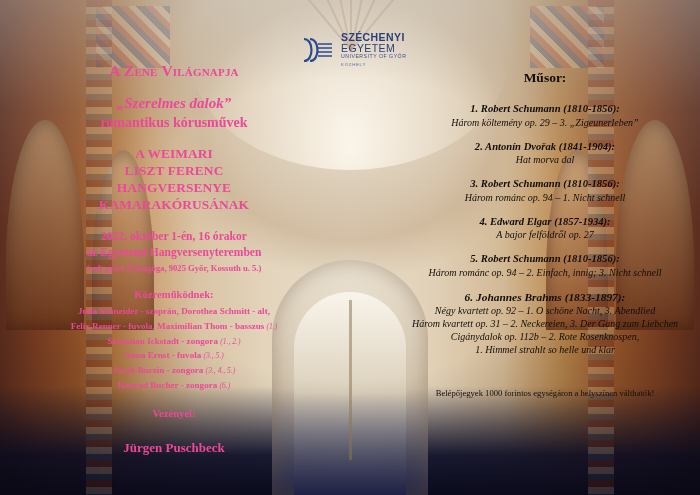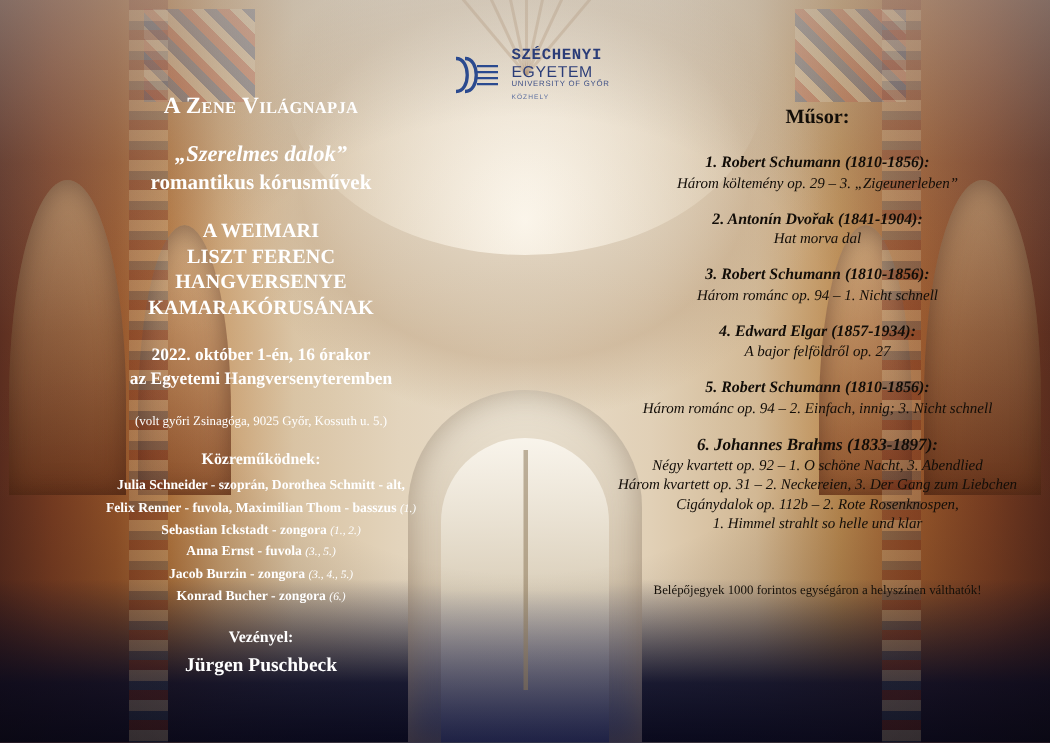--- a/index.html
+++ b/index.html
@@ -126,21 +126,21 @@
   .logo {
     position: absolute;
     left: 300px; top: 32px;
     display: flex;
     align-items: center;
     gap: 7px;
   }
   .logo-mark { width: 34px; height: 30px; display: block; }
   .logo-text { line-height: 1.02; }
   .logo-l1 {
-    font-family: Liberation Mono, monospace;
+    font-family: Liberation Sans, sans-serif;
     font-size: 10.5px; font-weight: 700; letter-spacing: .4px;
     color: #2b3d78;
   }
   .logo-l2 {
     font-family: "Liberation Sans", sans-serif;
     font-size: 10.5px; font-weight: 400; letter-spacing: .4px;
     color: #2b3d78;
   }
   .logo-l3 {
     font-family: "Liberation Sans", sans-serif;
@@ -149,21 +149,21 @@
   .logo-l4 {
     font-family: "Liberation Sans", sans-serif;
     font-size: 4.4px; letter-spacing: .7px; color: #5b6ea0; margin-top: 3px;
   }
 
   
   .left {
     position: absolute;
     left: 36px; top: 62px; width: 276px;
     text-align: center;
-    color: #ffffff;
+    color: #ec4899;
   }
   .l-title {
     font-variant: small-caps;
     font-size: 15.5px;
     font-weight: 700;
     letter-spacing: .2px;
     margin-bottom: 14px;
   }
   .l-quoted {
     font-size: 15px;
@@ -184,22 +184,22 @@
     letter-spacing: .1px;
   }
   .l-when {
     margin-top: 16px;
     font-size: 11.6px;
     font-weight: 700;
     line-height: 1.32;
   }
   .l-venue {
     font-size: 8.6px;
-    font-weight: 400;
-    margin-top: 15px;
+    font-weight: 700;
+    margin-top: 3px;
   }
   .l-perf-head {
     margin-top: 15px;
     font-size: 10.6px;
     font-weight: 700;
   }
   .l-perf {
     font-size: 9.1px;
     font-weight: 700;
     line-height: 1.62;
@@ -209,21 +209,21 @@
     font-weight: 400;
     font-style: italic;
     font-size: 7.6px;
   }
   .l-cond-head {
     margin-top: 15px;
     font-size: 10.6px;
     font-weight: 700;
   }
   .l-cond {
-    margin-top: 4px;
+    margin-top: 21px;
     font-size: 13px;
     font-weight: 700;
     font-family: Liberation Serif, serif;
   }
 
   
   .right {
     position: absolute;
     left: 390px; top: 70px; width: 310px;
     text-align: center;

